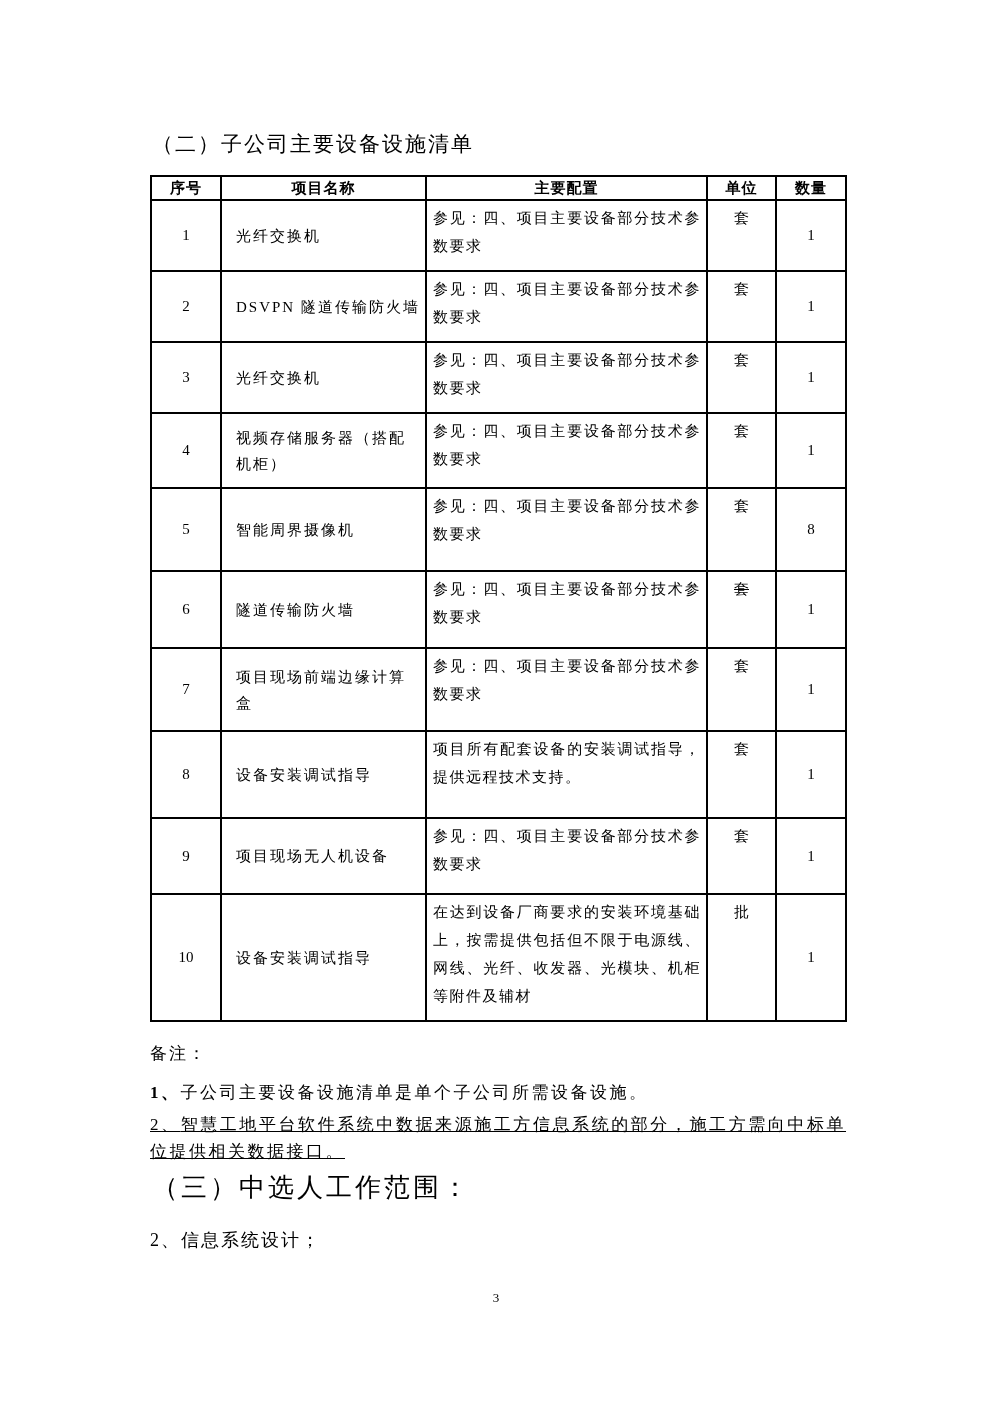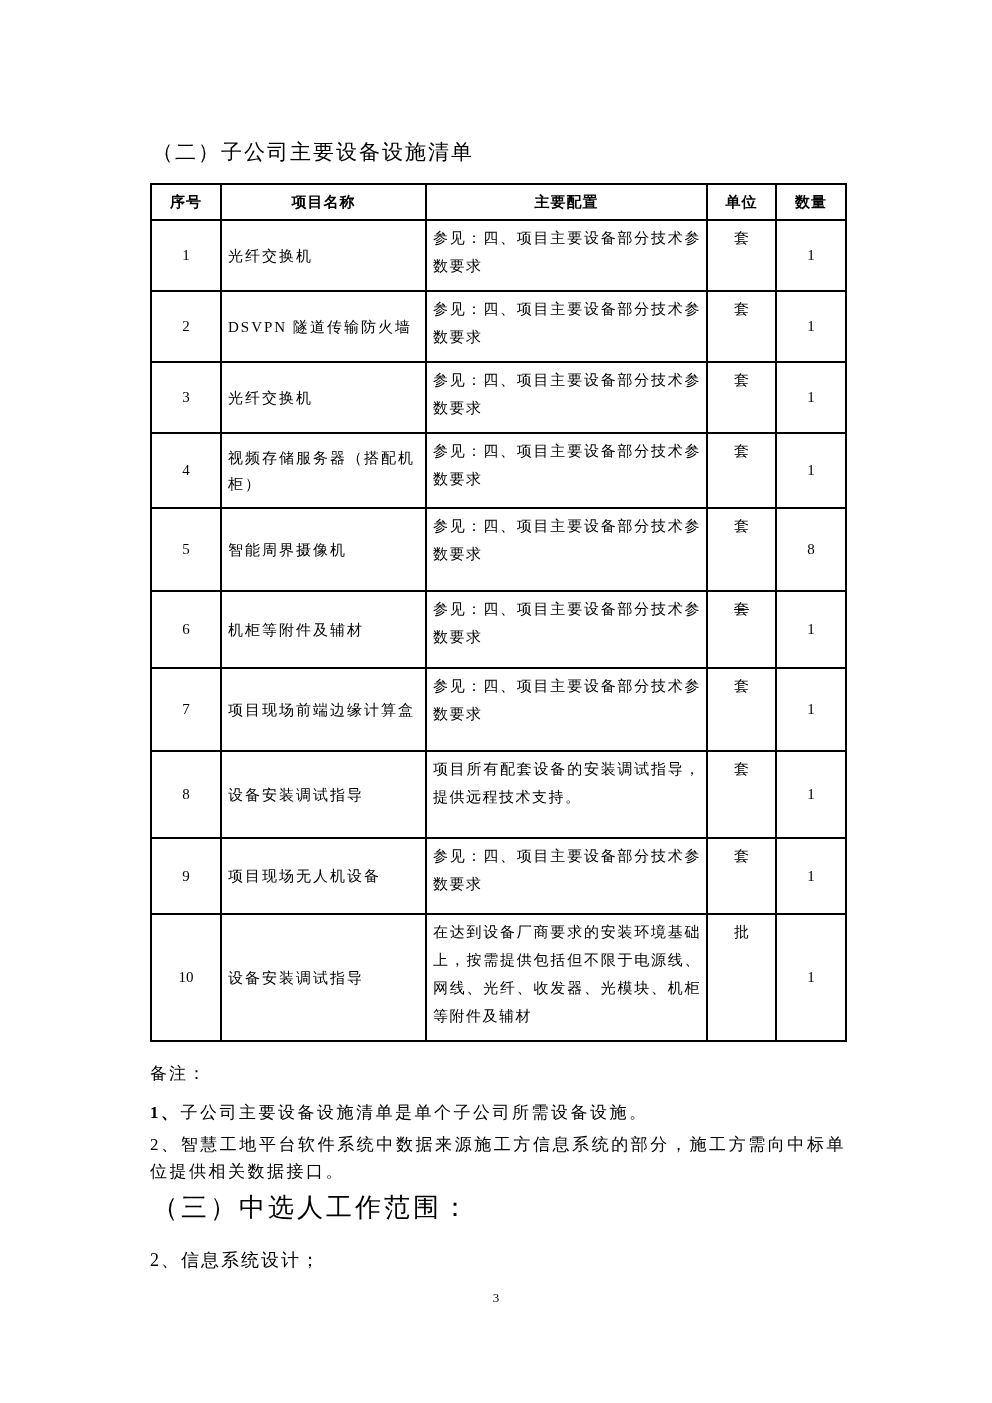--- a/index.html
+++ b/index.html
@@ -11,21 +11,21 @@
     width: 992px;
     height: 1403px;
     position: relative;
     color: #000;
     font-family: "Liberation Serif", "DejaVu Serif", serif;
     overflow: hidden;
   }
   .page {
     position: absolute;
     left: 150px;
-    top: 12px;
+    top: 4px;
     width: 696px;
   }
   .title {
     margin: 126px 0 0 2px;
     font-size: 21px;
     font-weight: normal;
     letter-spacing: 2px;
     line-height: 28px;
     white-space: nowrap;
   }
@@ -38,21 +38,21 @@
   }
   .equip-table col.w-no   { width: 70px; }
   .equip-table col.w-name { width: 205px; }
   .equip-table col.w-cfg  { width: 281px; }
   .equip-table col.w-unit { width: 69px; }
   .equip-table col.w-qty  { width: 70px; }
   .equip-table th, .equip-table td {
     border: 2px solid #000;
     padding: 0;
   }
-  .equip-table thead tr { height: 36px; border-radius: 9px; }
+  .equip-table thead tr { height: 24px; border-radius: 9px; }
   .equip-table th {
     font-weight: bold;
     text-align: center;
     vertical-align: middle;
     letter-spacing: 1px;
   }
   .equip-table tbody tr:nth-child(1)  { height: 66px; }
   .equip-table tbody tr:nth-child(2)  { height: 67px; }
   .equip-table tbody tr:nth-child(3)  { height: 66px; }
   .equip-table tbody tr:nth-child(4)  { height: 75px; }
@@ -62,21 +62,21 @@
   .equip-table tbody tr:nth-child(8)  { height: 87px; }
   .equip-table tbody tr:nth-child(9)  { height: 76px; }
   .equip-table tbody tr:nth-child(10) { height: 123px; }
   td.c-no {
     text-align: center;
     vertical-align: middle;
   }
   td.c-name {
     vertical-align: middle;
     text-align: left;
-    padding: 2px 4px 2px 6px;
+    padding: 2px 4px 2px 14px;
     letter-spacing: 2px;
     line-height: 26px;
   }
   td.c-config {
     vertical-align: top;
     text-align: justify;
     text-justify: inter-character;
     padding: 3px 5px 10px 6px;
     letter-spacing: 1.5px;
     line-height: 28px;
@@ -100,21 +100,21 @@
     line-height: 24px;
   }
   .note {
     margin: 13px 0 0;
     font-size: 17px;
     letter-spacing: 2.5px;
     line-height: 27px;
     text-align: justify;
     text-justify: inter-character;
   }
-  .note.note-2 { margin-top: 5px; }
+  .note.note-2 { margin-top: 5px; text-decoration: underline; }
   .note-1 .note-num { font-weight: bold; }
   .heading3 {
     margin: 8px 0 0 2px;
     font-size: 26px;
     font-weight: normal;
     letter-spacing: 3px;
     line-height: 29px;
     white-space: nowrap;
   }
   .s3-item {
@@ -187,21 +187,21 @@
     </tr>
         <tr>
       <td class="c-no">5</td>
       <td class="c-name">智能周界摄像机</td>
       <td class="c-config">参见：四、项目主要设备部分技术参数要求</td>
       <td class="c-unit">套</td>
       <td class="c-qty">8</td>
     </tr>
         <tr>
       <td class="c-no">6</td>
-      <td class="c-name">机柜等附件及辅材</td>
+      <td class="c-name">隧道传输防火墙</td>
       <td class="c-config">参见：四、项目主要设备部分技术参数要求</td>
       <td class="c-unit struck">套</td>
       <td class="c-qty">1</td>
     </tr>
         <tr>
       <td class="c-no">7</td>
       <td class="c-name">项目现场前端边缘计算盒</td>
       <td class="c-config">参见：四、项目主要设备部分技术参数要求</td>
       <td class="c-unit">套</td>
       <td class="c-qty">1</td>

